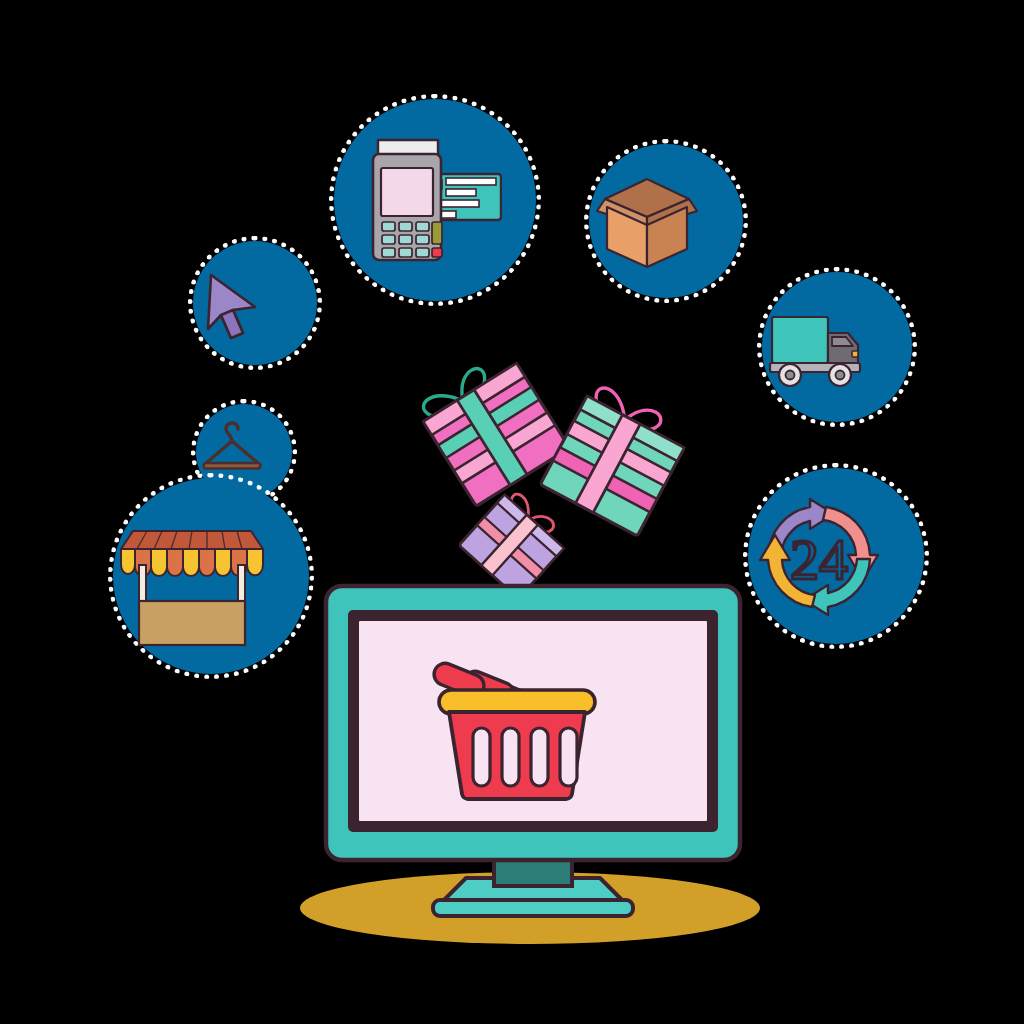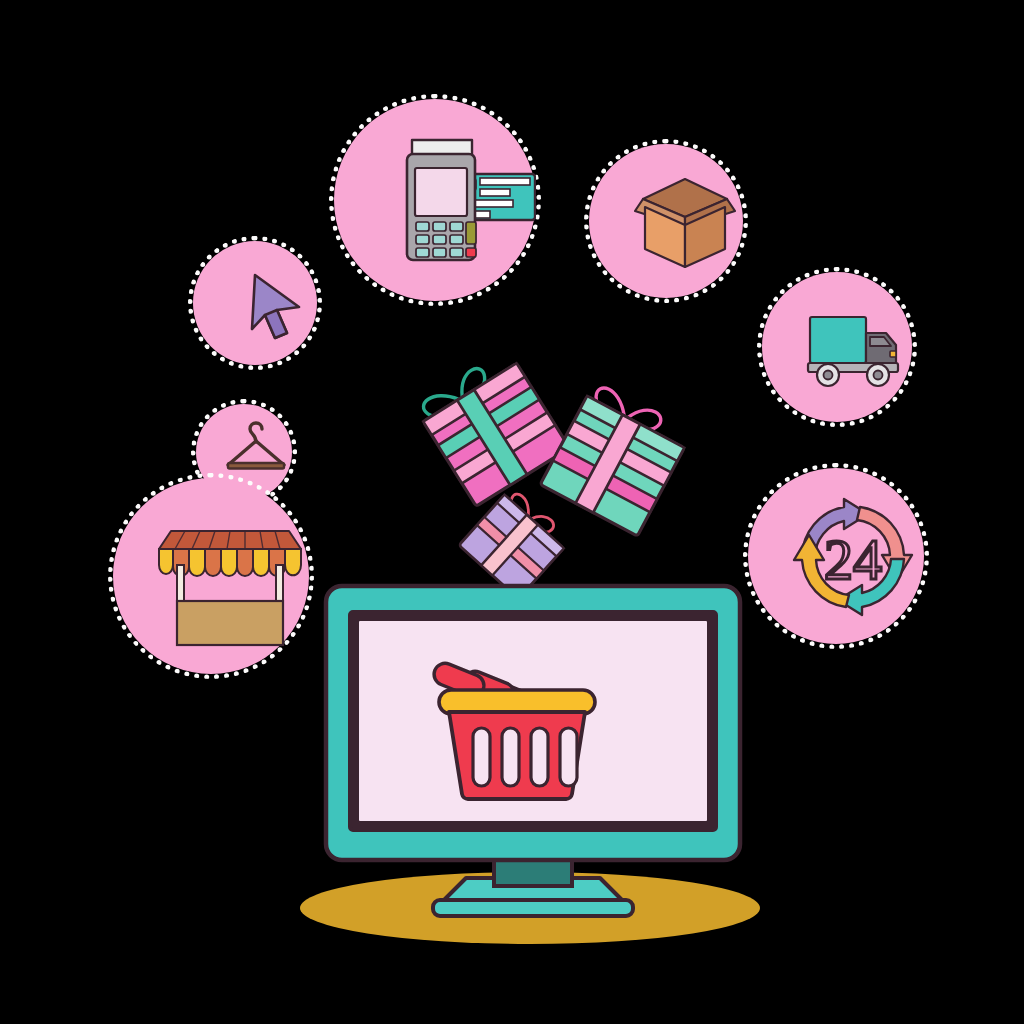--- a/index.html
+++ b/index.html
@@ -7,22 +7,22 @@
     position:relative;
     width:1024px;height:1024px;
     background:transparent;
     font-family:"Liberation Sans",sans-serif;
     overflow:hidden;
   }
   .node{position:absolute;}
   .bubble{
     position:absolute;
     border-radius:50%;
-    background:#f9a8d4;
-    display:flex;align-items:center;justify-content:flex-end;
+    background:#0369a1;
+    display:flex;align-items:center;justify-content:flex-start;
   }
   
   .bubble::before{
     content:"";
     position:absolute;
     left:-5px;top:-5px;right:-5px;bottom:-5px;
     border-radius:50%;
     border:5px dotted #fdfcfc;
     box-sizing:border-box;
   }

